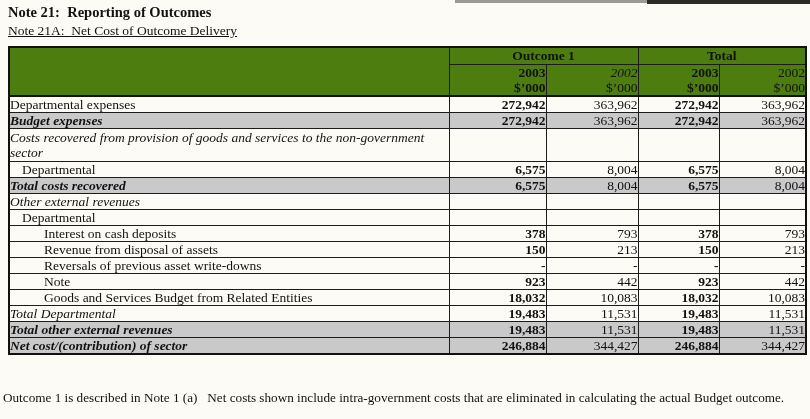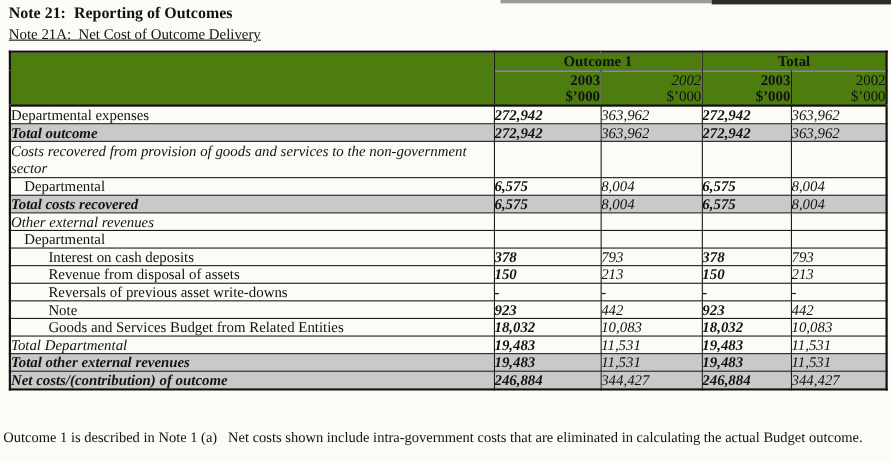--- a/index.html
+++ b/index.html
@@ -51,21 +51,21 @@
   th.colhead div { line-height: 15px; }
   .yr-bold { font-weight: bold; }
   .yr-italic { font-style: italic; }
 
   tbody tr { height: 16px; }
   tbody tr.dbl { height: 33px; }
   td.lbl { padding-left: 5px; text-align: left; }
   td.lbl.ind1 { padding-left: 12px; }
   td.lbl.ind2 { padding-left: 34px; }
   td.lbl.i { font-style: italic; }
-  td.num { text-align: left; padding-right: 7px; font-style: italic; }
+  td.num { text-align: right; padding-right: 7px; }
   tbody td.num:nth-child(2), tbody td.num:nth-child(4) { font-weight: bold; }
   tr.shaded { background: #c9c9c9; }
   tr.shaded td.lbl { font-weight: bold; font-style: italic; }
 
   .footnotes {
     margin: 3px 0 0 3px;
     width: 805px;
     font-size: 13.2px;
     line-height: 16.2px;
     white-space: pre-wrap;
@@ -116,21 +116,21 @@
   </thead>
   <tbody>
     <tr>
       <td class="lbl">Departmental expenses</td>
       <td class="num">272,942</td>
       <td class="num">363,962</td>
       <td class="num">272,942</td>
       <td class="num">363,962</td>
     </tr>
     <tr class="shaded">
-      <td class="lbl">Total outcome</td>
+      <td class="lbl">Budget expenses</td>
       <td class="num">272,942</td>
       <td class="num">363,962</td>
       <td class="num">272,942</td>
       <td class="num">363,962</td>
     </tr>
     <tr class="dbl">
       <td class="lbl i">Costs recovered from provision of goods and services to the non-government sector</td>
       <td class="num"></td>
       <td class="num"></td>
       <td class="num"></td>
@@ -207,21 +207,21 @@
       <td class="num">11,531</td>
     </tr>
     <tr class="shaded">
       <td class="lbl">Total other external revenues</td>
       <td class="num">19,483</td>
       <td class="num">11,531</td>
       <td class="num">19,483</td>
       <td class="num">11,531</td>
     </tr>
     <tr class="shaded">
-      <td class="lbl">Net costs/(contribution) of outcome</td>
+      <td class="lbl">Net cost/(contribution) of sector</td>
       <td class="num">246,884</td>
       <td class="num">344,427</td>
       <td class="num">246,884</td>
       <td class="num">344,427</td>
     </tr>
   </tbody>
 </table>
 
 <div class="footnotes">
   <p>Outcome 1 is described in Note 1 (a)   Net costs shown include intra-government costs that are eliminated in calculating the actual Budget outcome.</p>

